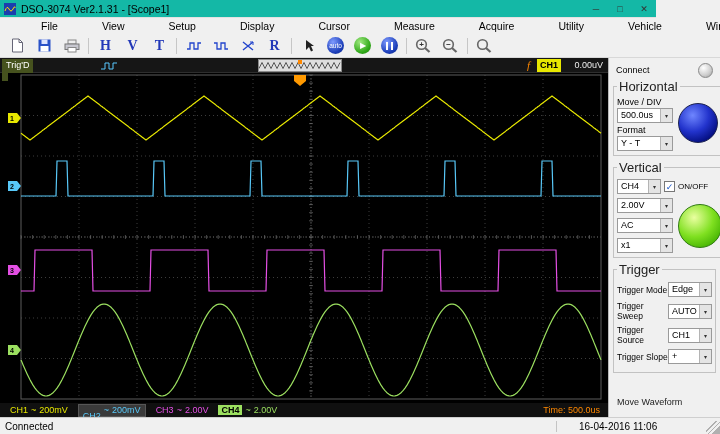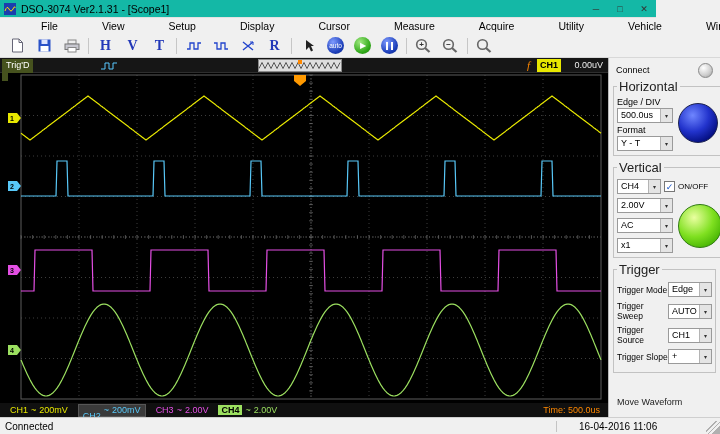--- a/index.html
+++ b/index.html
@@ -380,21 +380,21 @@
   <div id="panel">
     <div class="connect-row">
       <span>Connect</span>
       <span class="round-btn"></span>
     </div>
 
     <fieldset>
       <legend>Horizontal</legend>
       <div class="hgroup-body">
         <div class="hcol">
-          <span class="lbl">Edge / DIV</span>
+          <span class="lbl">Move / DIV</span>
           <div class="combo">
             <span class="val">500.0us</span>
             <span class="arr">▾</span>
           </div>
           <span class="lbl">Format</span>
           <div class="combo">
             <span class="val">Y - T</span>
             <span class="arr">▾</span>
           </div>
         </div>

